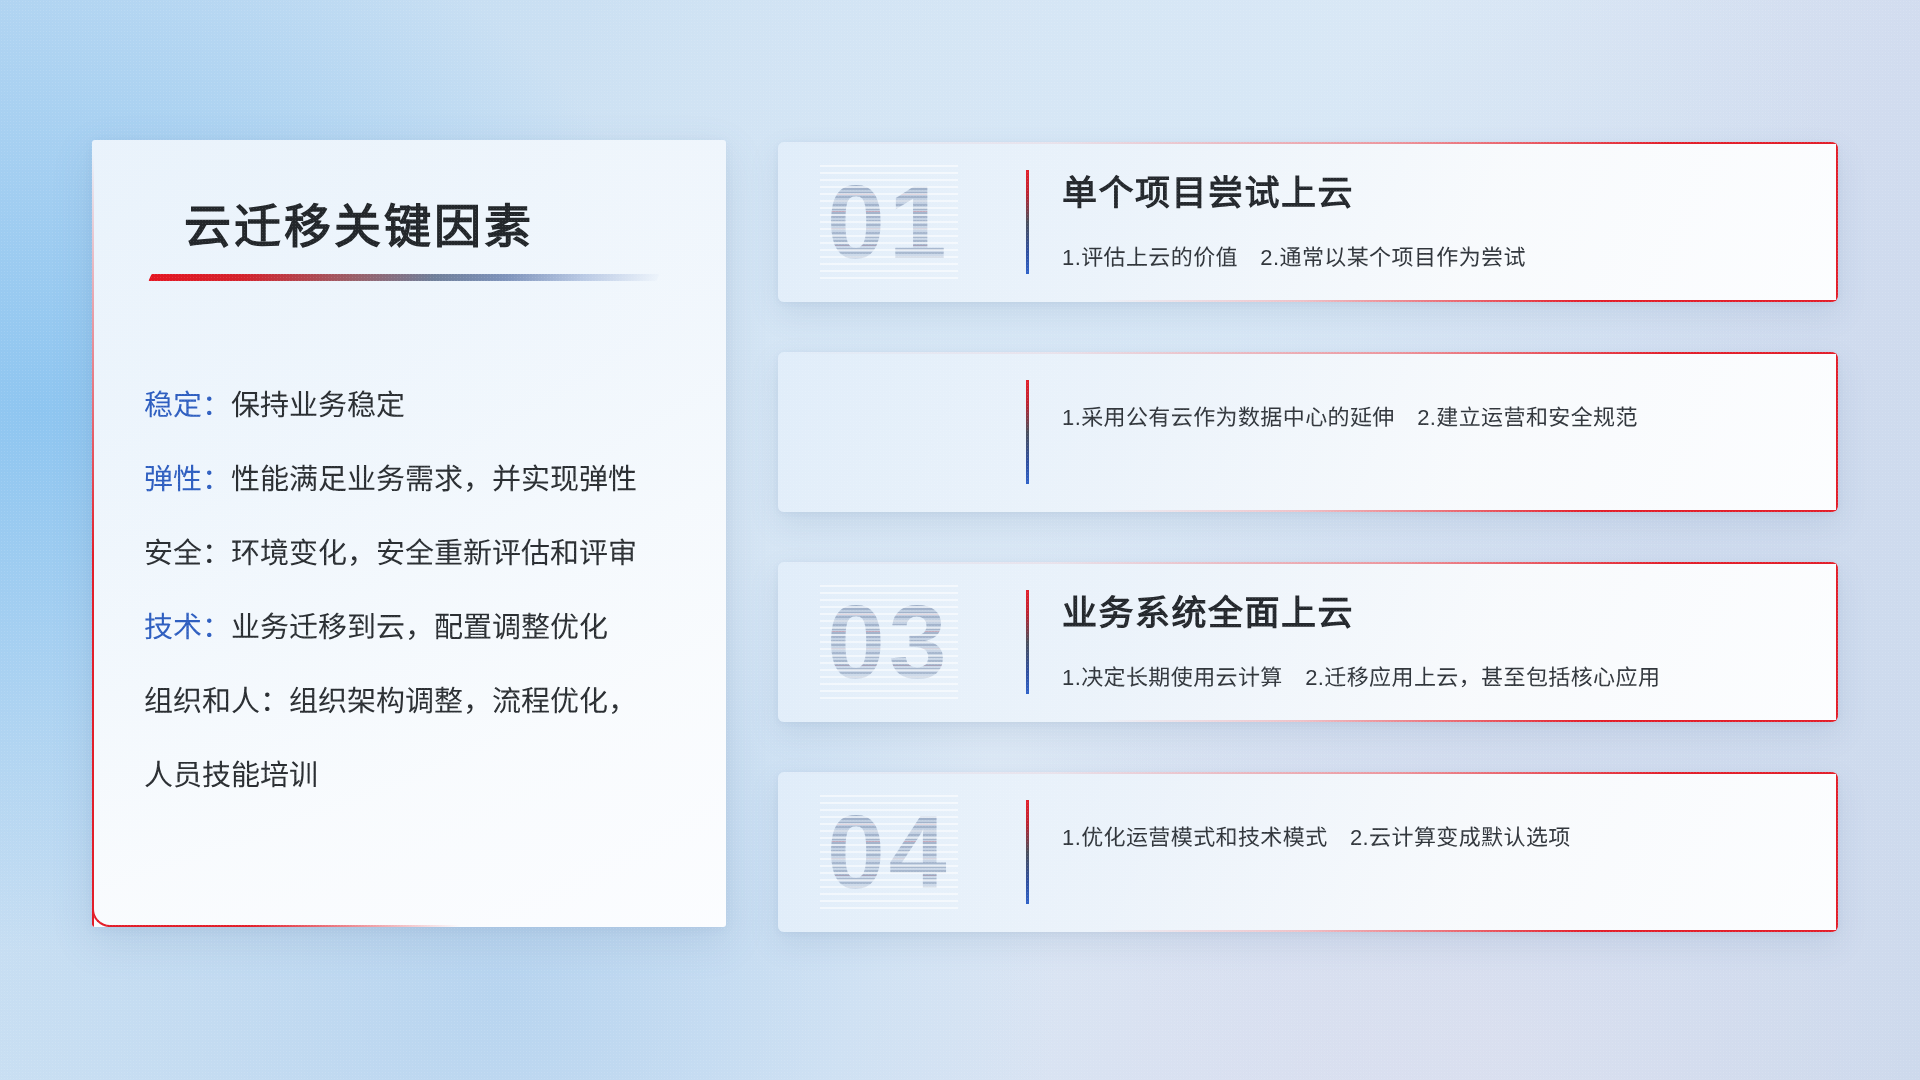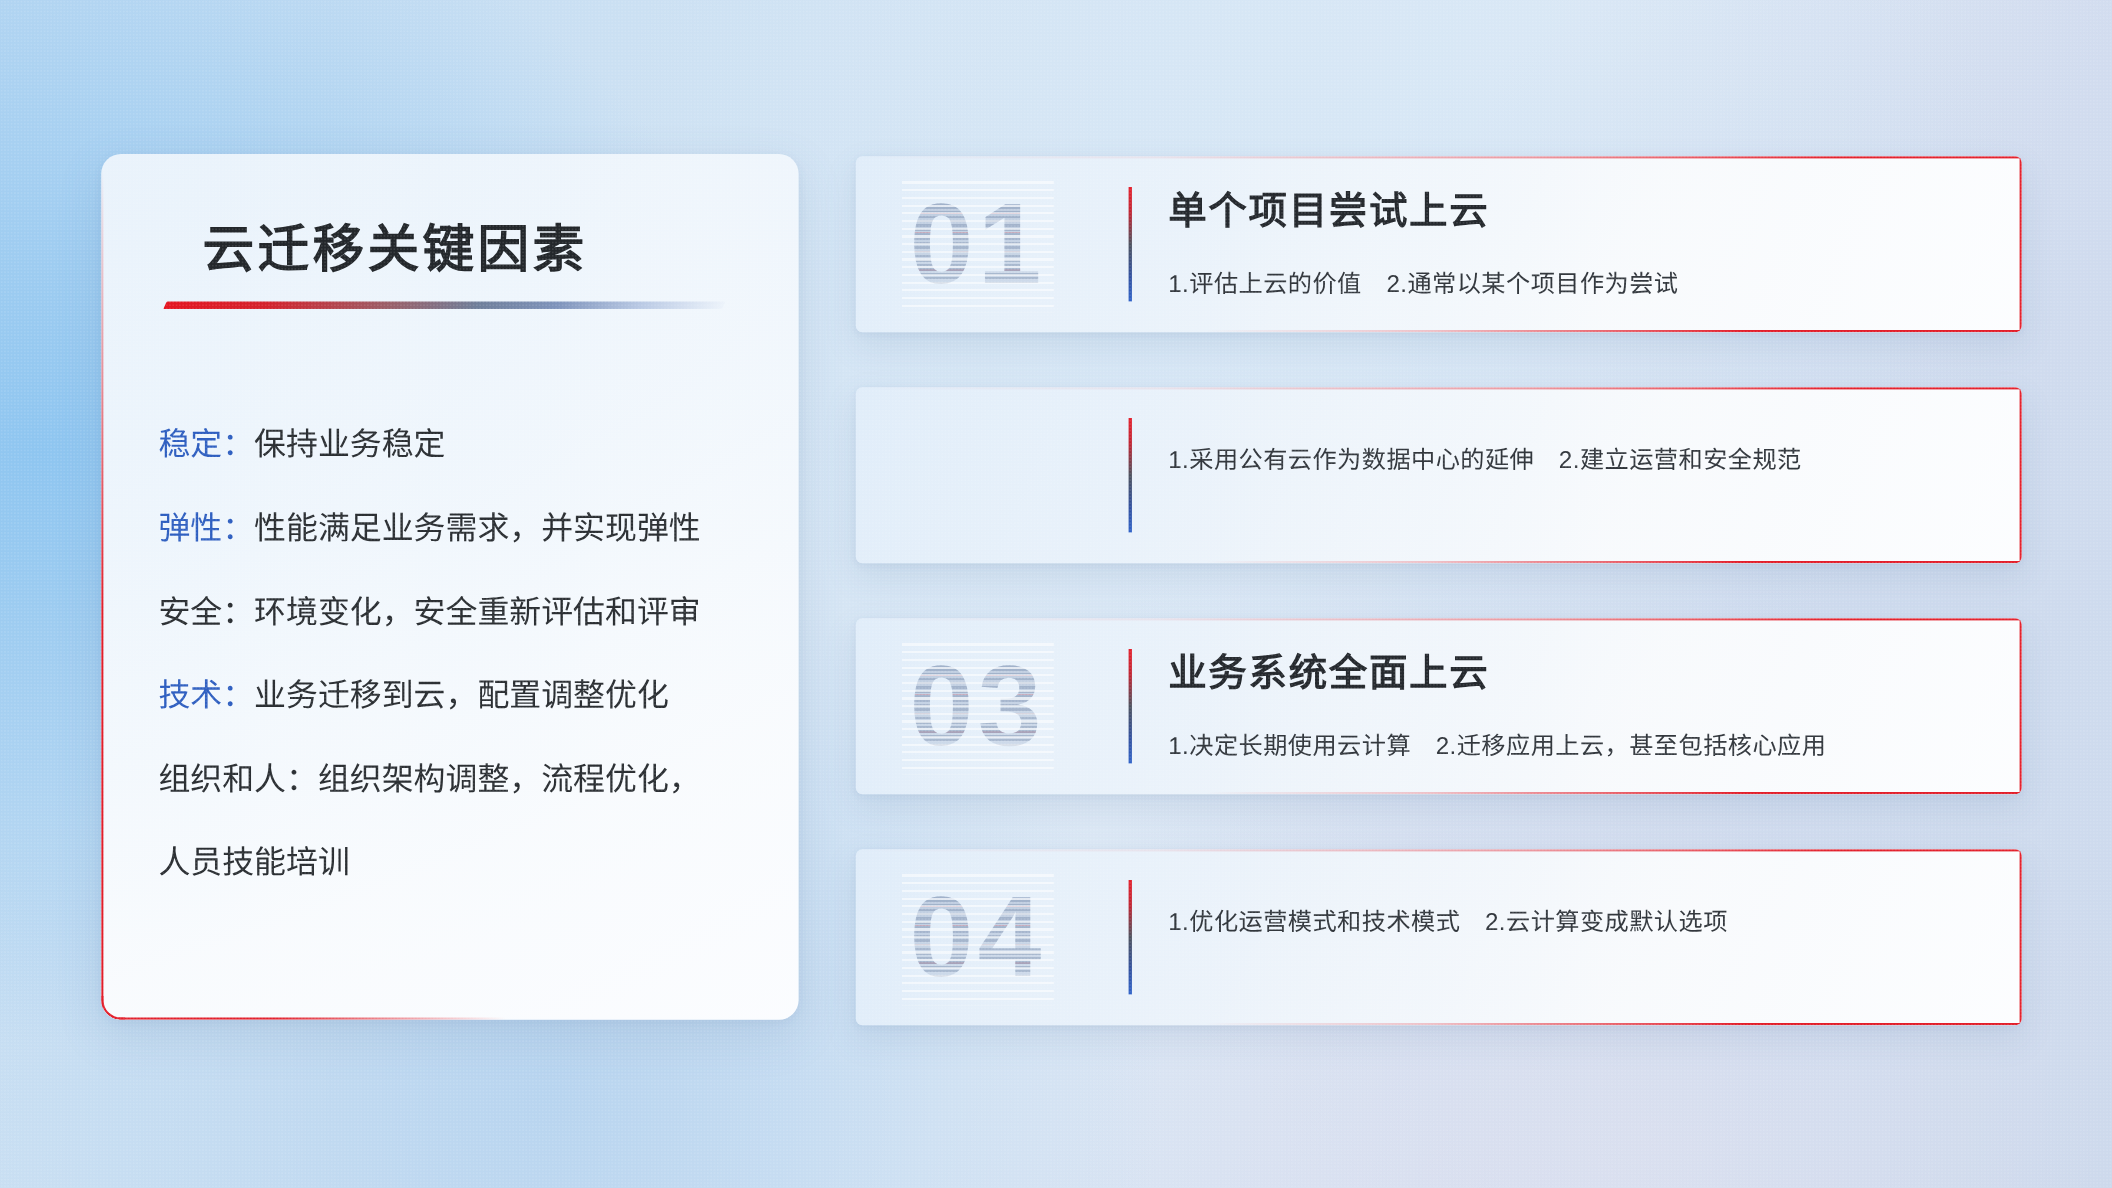--- a/index.html
+++ b/index.html
@@ -30,21 +30,21 @@
     background-size:3px 3px;
     opacity:.5;
     pointer-events:none;
   }
 
   
   .left-card{
     position:absolute;
     left:92px; top:140px;
     width:634px; height:787px;
-    border-radius:18px;
+    border-radius:3px;
     background:linear-gradient(160deg,
         rgba(238,245,252,0.93) 0%,
         rgba(243,248,253,0.95) 40%,
         rgba(250,252,254,0.97) 75%,
         rgba(252,253,255,0.98) 100%);
     box-shadow:0 14px 42px rgba(83,117,160,0.16),
                0 2px 8px rgba(83,117,160,0.08);
     overflow:hidden;
   }
   
@@ -83,21 +83,21 @@
     right:36px;
   }
   .factor-row{
     font-size:29px;
     line-height:74px;
     color:#2b2f33;
     white-space:nowrap;
   }
   .factor-row .k{ color:#2f5fc0;margin-top:11px; }
   .factor-row .k.plain{ color:#2b2f33; }
-  .factor-row .v{ color:#2b2f33;font-family:Liberation Mono, monospace; }
+  .factor-row .v{ color:#2b2f33; }
 
   
   .stage{
     position:absolute;
     left:778px;
     width:1060px; height:160px;
     border-radius:6px;
     background:linear-gradient(112deg,
         rgba(226,238,250,0.88) 0%,
         rgba(237,244,251,0.92) 34%,

